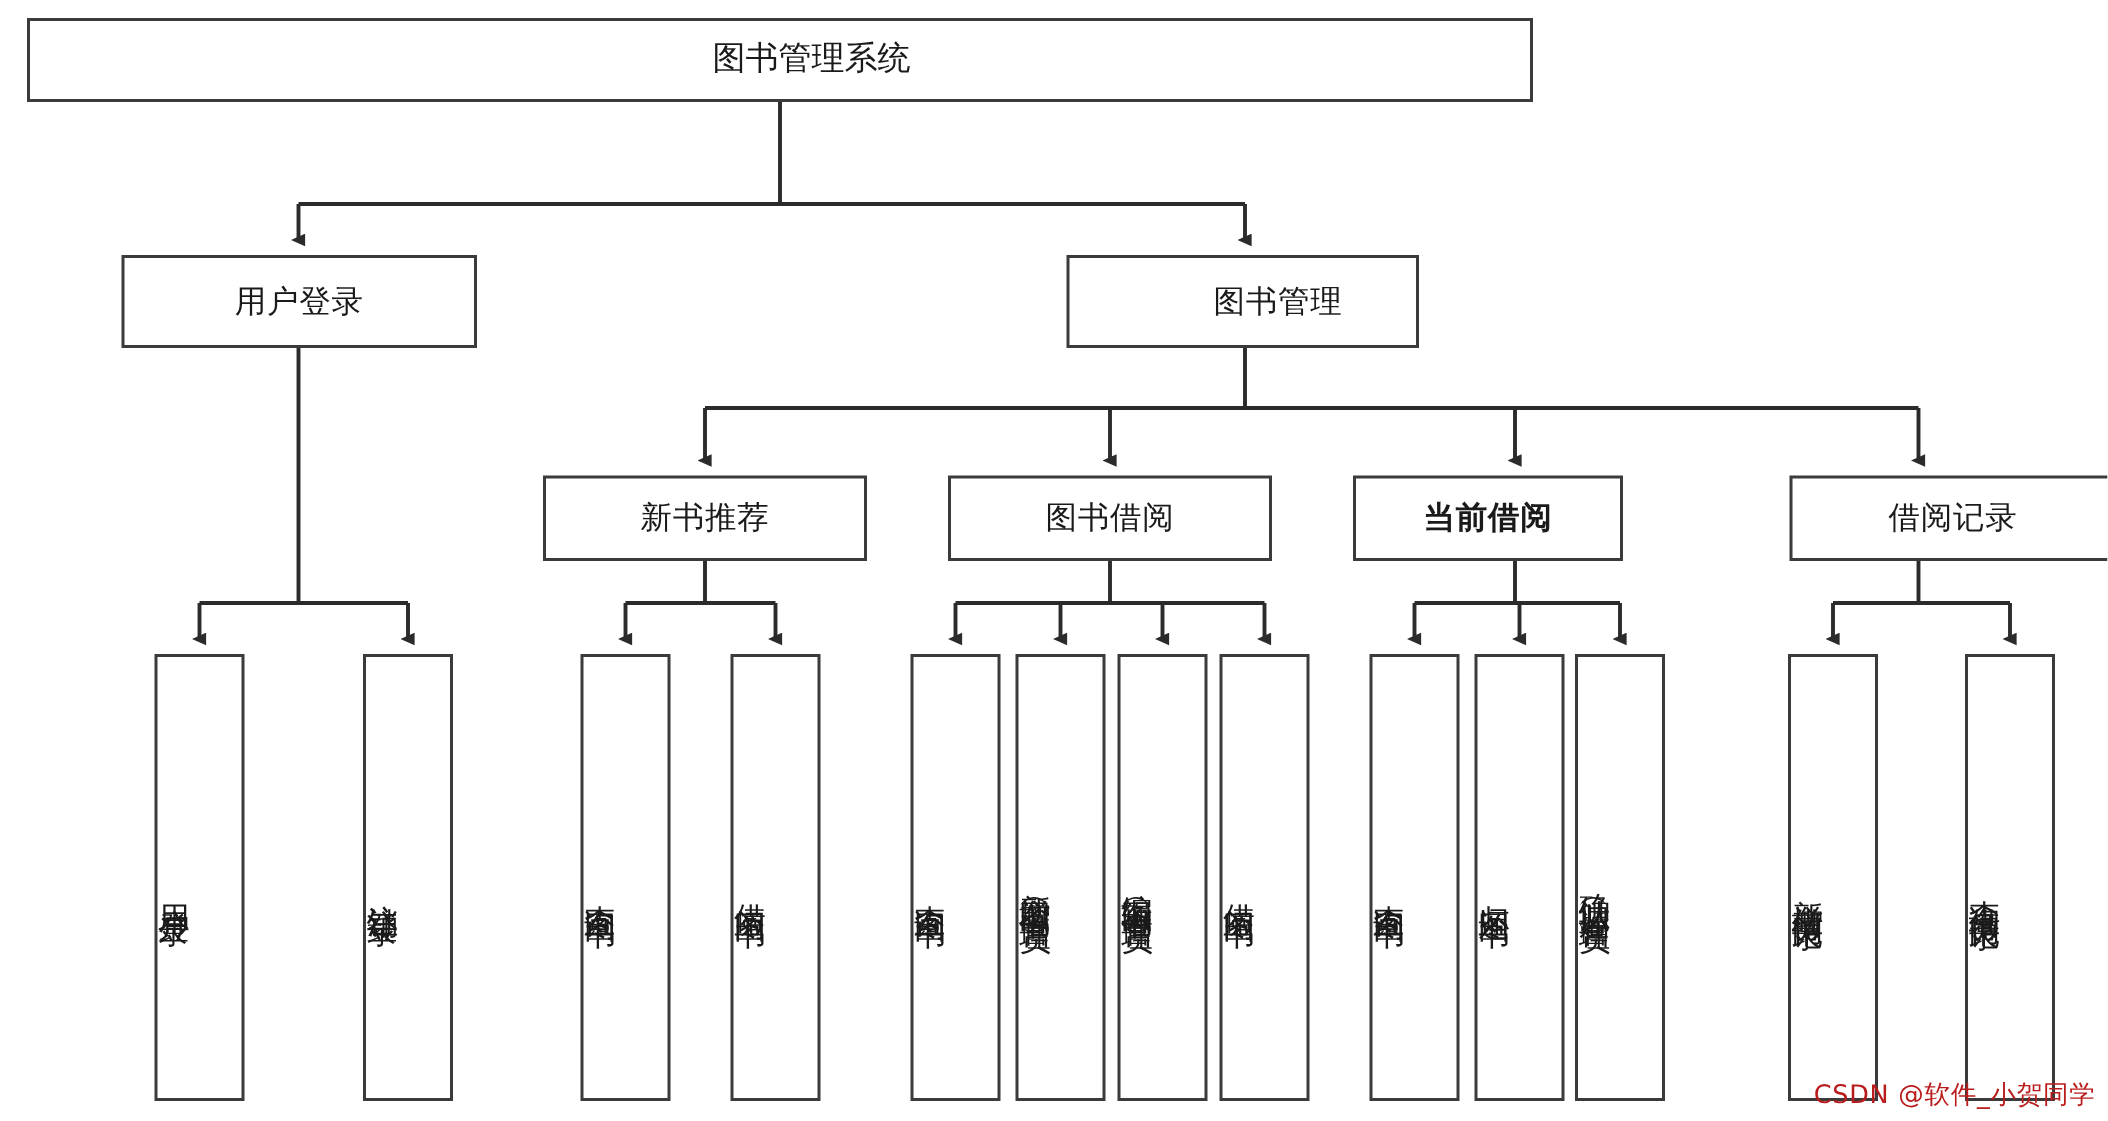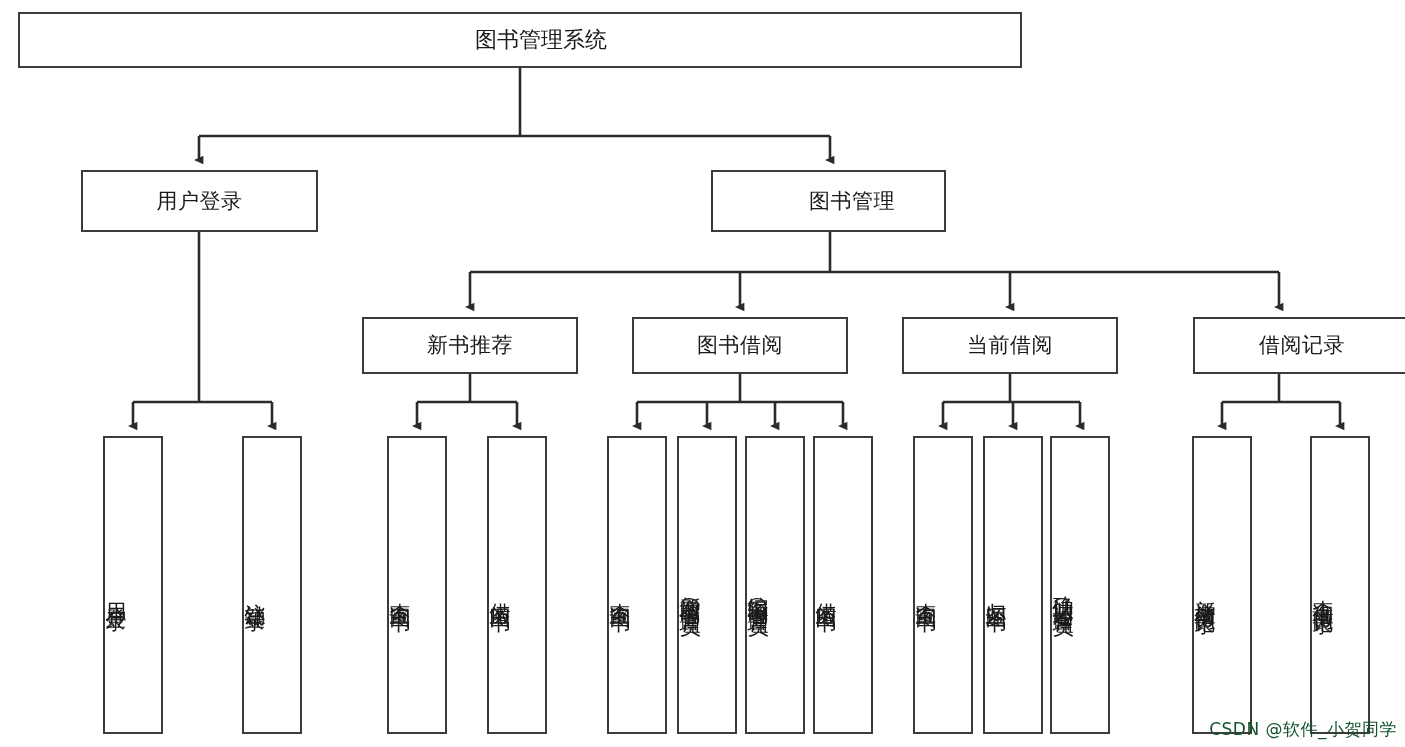--- a/index.html
+++ b/index.html
@@ -55,21 +55,21 @@
     text-orientation: upright;
     letter-spacing: 3px;
     white-space: nowrap;
     line-height: 1;
   }
   .watermark {
     position: absolute;
     right: 8px;
     bottom: 6px;
     font-size: 17px;
-    color: #14532d;
+    color: #b91c1c;
     letter-spacing: 0.5px;
     white-space: nowrap;
   }
 </style>
 </head>
 <body>
 
 <div id="canvas">
 
   <svg id="wires" viewBox="0 0 1405 747">
@@ -132,21 +132,21 @@
   <div class="node h" style="left:711px; top:170px; width:235px; height:62px;padding-left:47px;">
     <span>图书管理</span>
   </div>
 
   <div class="node h" style="left:632px; top:317px; width:216px; height:57px;">
     <span>图书借阅</span>
   </div>
   <div class="node h" style="left:362px; top:317px; width:216px; height:57px;">
     <span>新书推荐</span>
   </div>
-  <div class="node h" style="left:902px; top:317px; width:216px; height:57px;">
+  <div class="node h" style="left:902px; top:317px; width:180px; height:57px;font-weight:bold;">
     <span>当前借阅</span>
   </div>
   <div class="node h" style="left:1170px; top:317px; width:218px; height:57px;margin-left:23px;">
     <span>借阅记录</span>
   </div>
 
   <div class="node leaf" style="left:103px; top:436px; width:60px; height:298px;">
     <span class="vtext">用户登录</span>
   </div>
   <div class="node leaf" style="left:242px; top:436px; width:60px; height:298px;">

